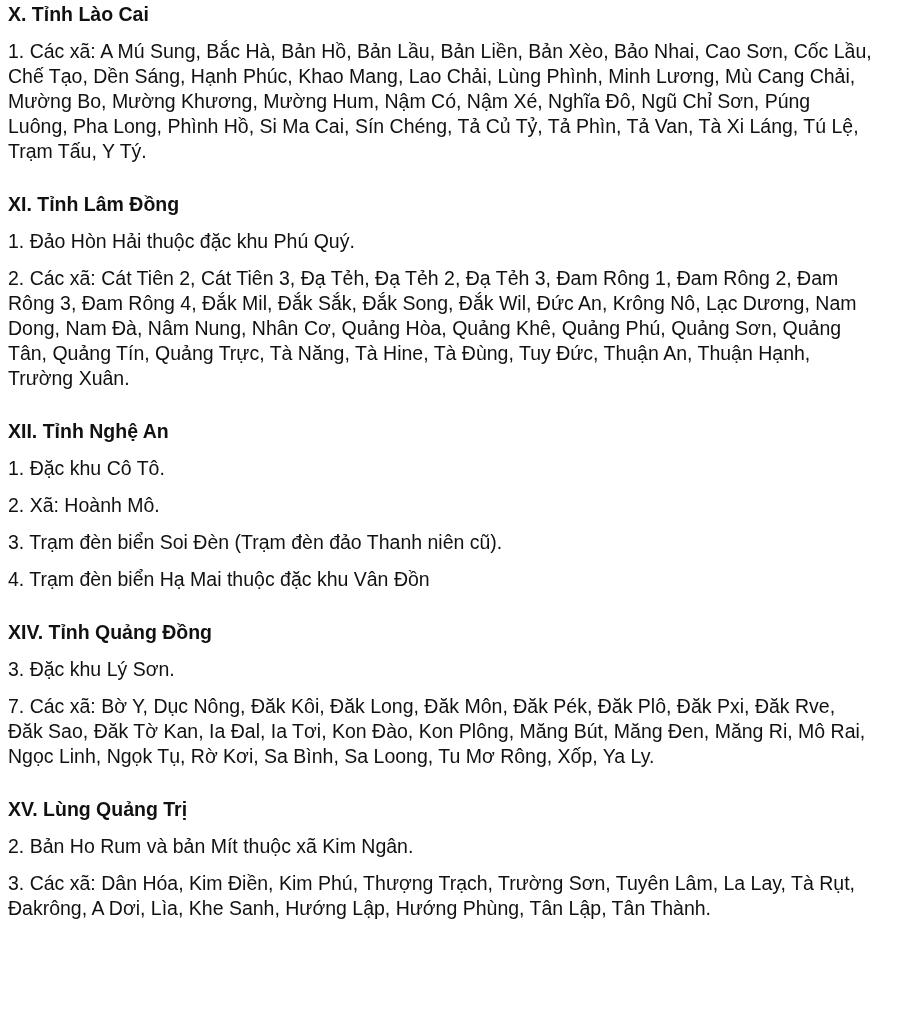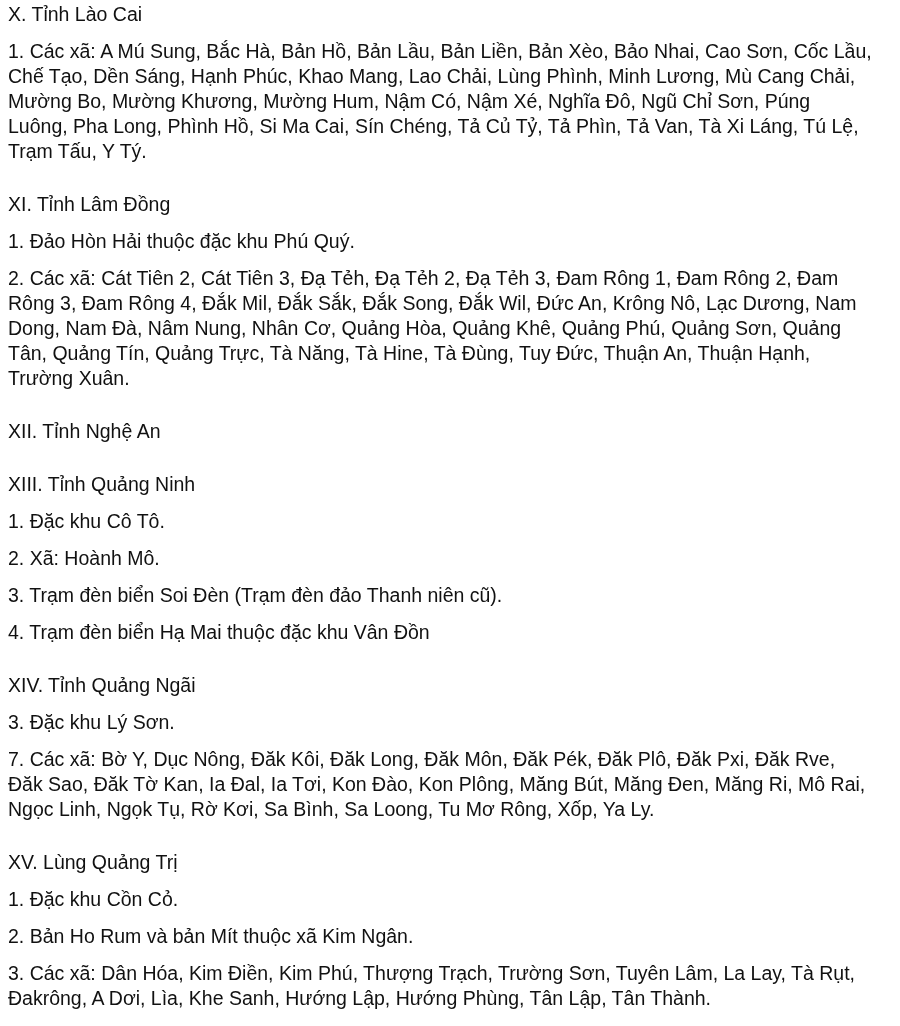--- a/index.html
+++ b/index.html
@@ -20,21 +20,21 @@
     background: #ffffff;
   }
   .doc p {
     margin: 12px 0;
     font-size: 19.5px;
     line-height: 25px;
     letter-spacing: 0;
     word-spacing: normal;
   }
   .doc p.heading {
-    font-weight: 400;
+    font-weight: 700;
   }
   .doc section > p.heading:first-child {
     margin-top: 28px;
   }
   .doc section:first-child > p.heading:first-child {
     margin-top: 0;
   }
 </style>
 </head>
 <body>
@@ -50,33 +50,31 @@
     <p class="heading">XI. Tỉnh Lâm Đồng</p>
     <p>1. Đảo Hòn Hải thuộc đặc khu Phú Quý.</p>
     <p>2. Các xã: Cát Tiên 2, Cát Tiên 3, Đạ Tẻh, Đạ Tẻh 2, Đạ Tẻh 3, Đam Rông 1, Đam Rông 2, Đam Rông 3, Đam Rông 4, Đắk Mil, Đắk Sắk, Đắk Song, Đắk Wil, Đức An, Krông Nô, Lạc Dương, Nam Dong, Nam Đà, Nâm Nung, Nhân Cơ, Quảng Hòa, Quảng Khê, Quảng Phú, Quảng Sơn, Quảng Tân, Quảng Tín, Quảng Trực, Tà Năng, Tà Hine, Tà Đùng, Tuy Đức, Thuận An, Thuận Hạnh, Trường Xuân.</p>
   </section>
 
   <section>
     <p class="heading">XII. Tỉnh Nghệ An</p>
   </section>
 
   <section>
-    <p class="heading">XIII. Tỉnh Quảng Ninh</p>
     <p>1. Đặc khu Cô Tô.</p>
     <p>2. Xã: Hoành Mô.</p>
     <p>3. Trạm đèn biển Soi Đèn (Trạm đèn đảo Thanh niên cũ).</p>
     <p>4. Trạm đèn biển Hạ Mai thuộc đặc khu Vân Đồn</p>
   </section>
 
   <section>
-    <p class="heading">XIV. Tỉnh Quảng Ngãi</p>
+    <p class="heading">XIV. Tỉnh Quảng Đồng</p>
     <p>3. Đặc khu Lý Sơn.</p>
     <p>7. Các xã: Bờ Y, Dục Nông, Đăk Kôi, Đăk Long, Đăk Môn, Đăk Pék, Đăk Plô, Đăk Pxi, Đăk Rve, Đăk Sao, Đăk Tờ Kan, Ia Đal, Ia Tơi, Kon Đào, Kon Plông, Măng Bút, Măng Đen, Măng Ri, Mô Rai, Ngọc Linh, Ngọk Tụ, Rờ Kơi, Sa Bình, Sa Loong, Tu Mơ Rông, Xốp, Ya Ly.</p>
   </section>
 
   <section>
     <p class="heading">XV. Lùng Quảng Trị</p>
-    <p>1. Đặc khu Cồn Cỏ.</p>
     <p>2. Bản Ho Rum và bản Mít thuộc xã Kim Ngân.</p>
     <p>3. Các xã: Dân Hóa, Kim Điền, Kim Phú, Thượng Trạch, Trường Sơn, Tuyên Lâm, La Lay, Tà Rụt, Đakrông, A Dơi, Lìa, Khe Sanh, Hướng Lập, Hướng Phùng, Tân Lập, Tân Thành.</p>
   </section>
 
 </article>
 
 </body></html>

